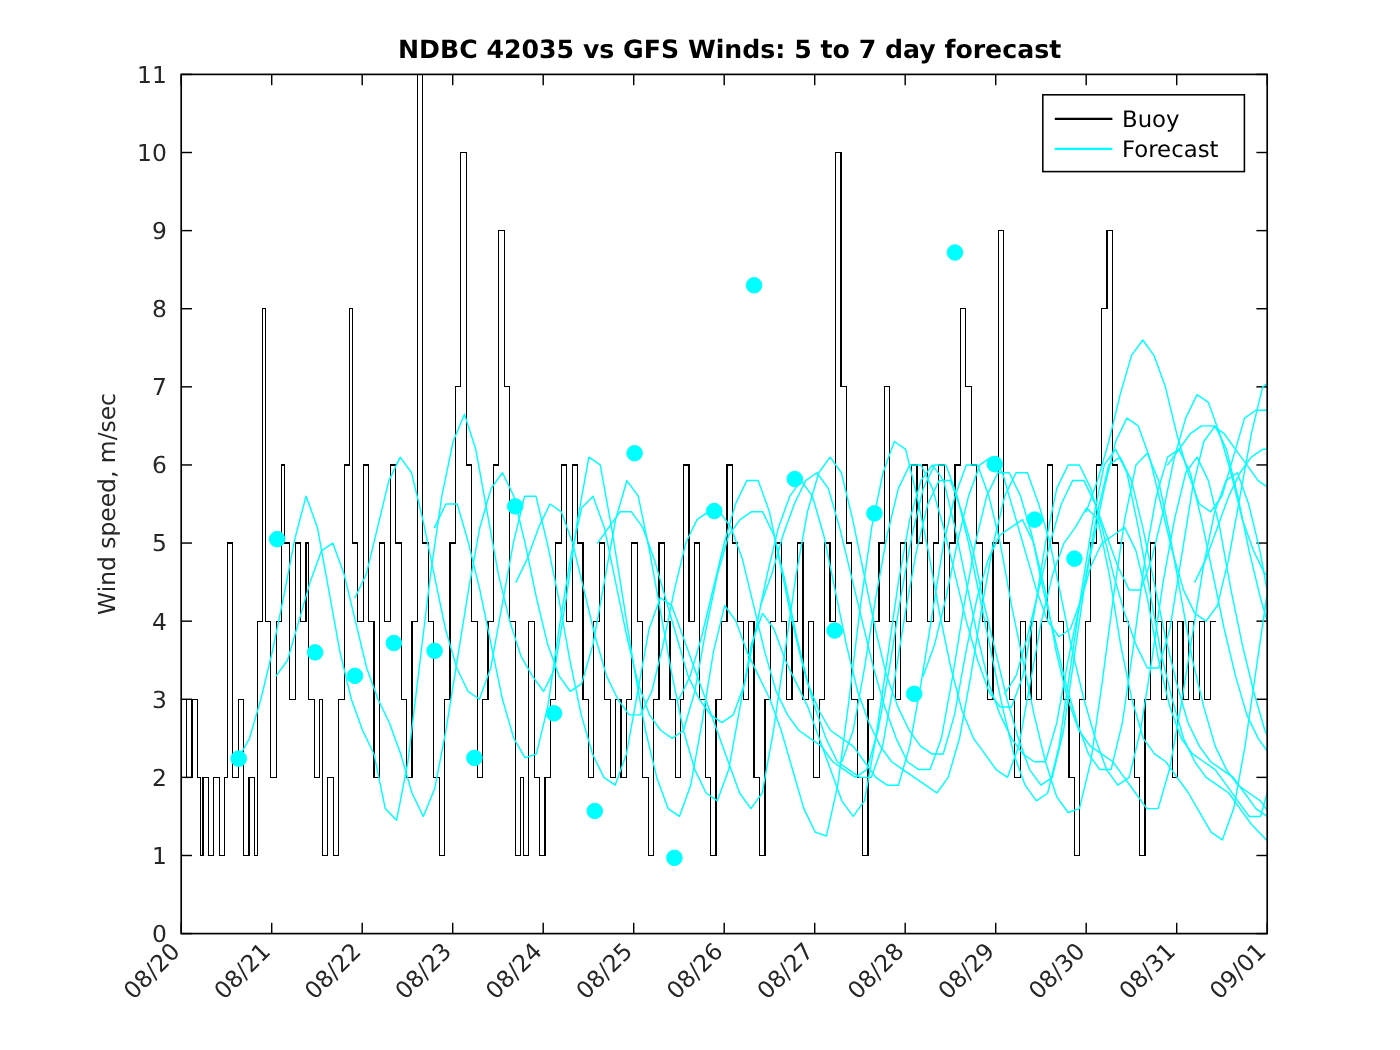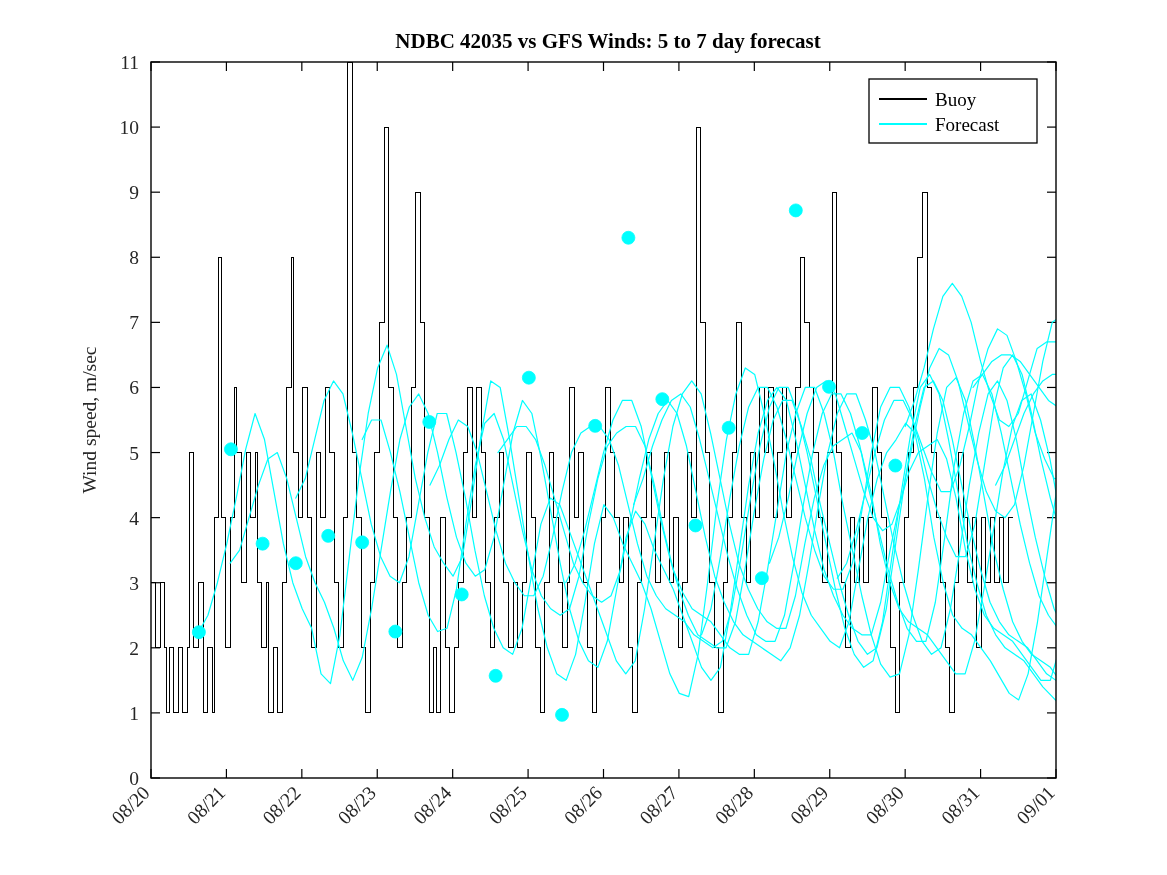--- a/index.html
+++ b/index.html
@@ -1,17 +1,17 @@
 <!DOCTYPE html>
 <html><head>
 <meta charset="utf-8">
 <style>
   html,body{margin:0;padding:0;background:#ffffff;}
   body{width:1167px;height:875px;font-family:"DejaVu Sans","Liberation Sans",sans-serif;overflow:hidden;}
-  #figure{position:relative;width:1167px;height:651px;background:#fef9c3;font-family:Liberation Serif, serif;}
+  #figure{position:relative;width:1167px;height:651px;background:#fef9c3;}
   #plot-svg{position:absolute;left:0;top:0;width:1167px;height:875px;display:block;}
   .ttl{font-weight:bold;font-size:21px;fill:#000;}
   .tick-lbl{font-size:19.5px;fill:#262626;}
   .ax-lbl{font-size:19.5px;fill:#262626;}
   .leg-lbl{font-size:19px;fill:#000;}
 </style>
 </head>
 <body>
 
 <div id="figure">

